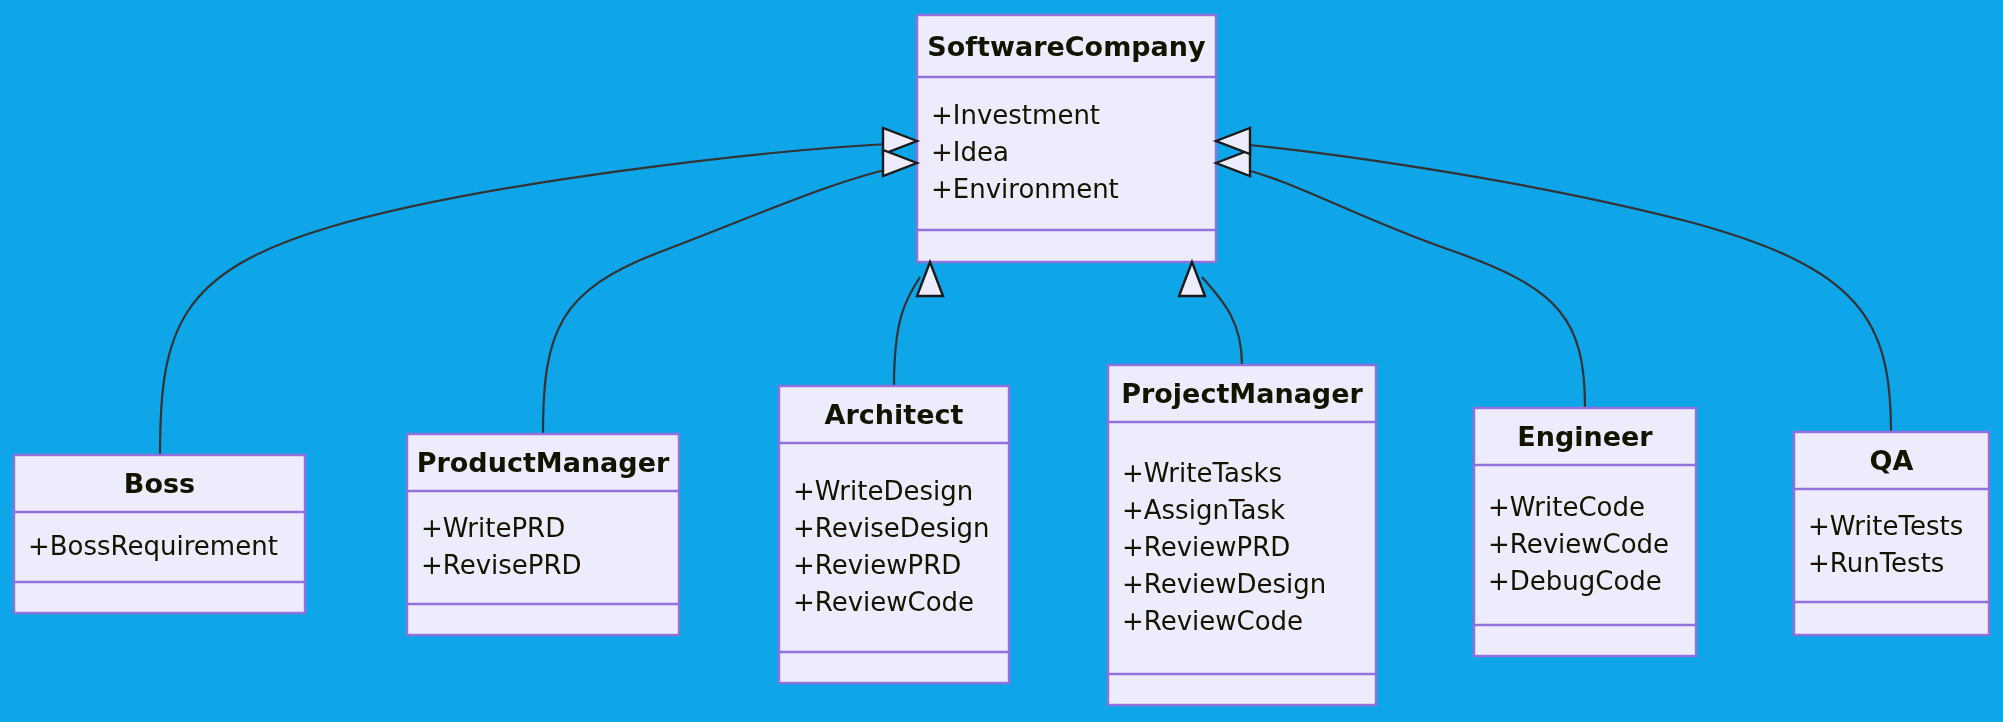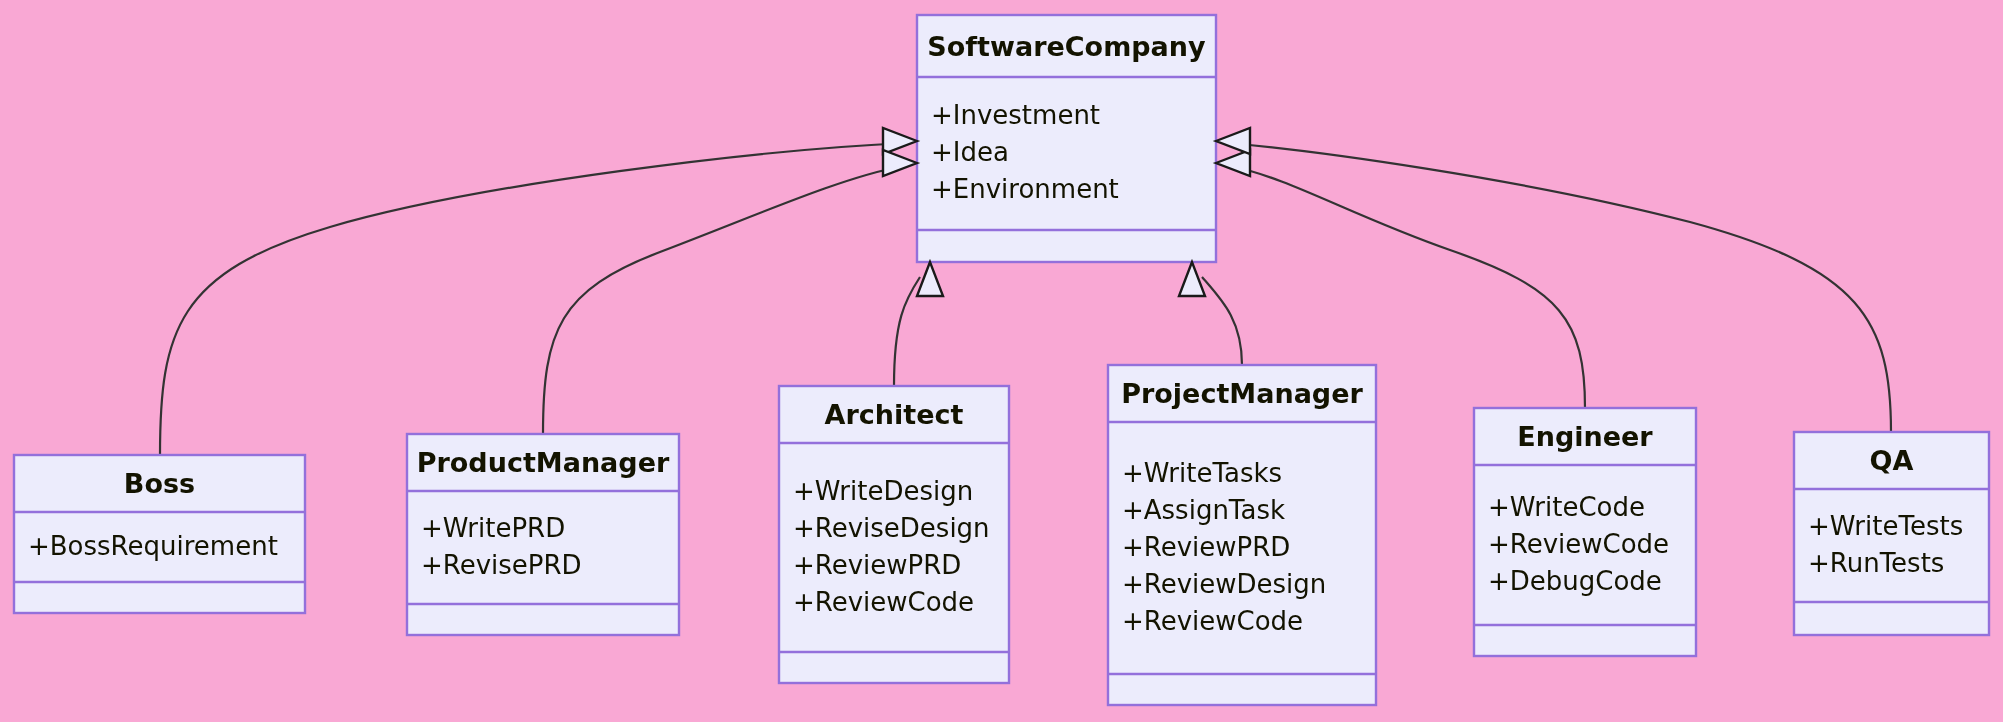--- a/index.html
+++ b/index.html
@@ -5,21 +5,21 @@
 <style>
   html, body {
     margin: 0;
     padding: 0;
     background: #ffffff;
   }
   #diagram-root {
     position: relative;
     width: 2003px;
     height: 722px;
-    background: #f9a8d4;
+    background: #0ea5e9;
     overflow: hidden;
     font-family: "DejaVu Sans", "Liberation Sans", sans-serif;
   }
   svg#uml-svg {
     display: block;
     width: 2003px;
     height: 722px;
   }
   .uml-box-rect {
     fill: #ECECFC;

